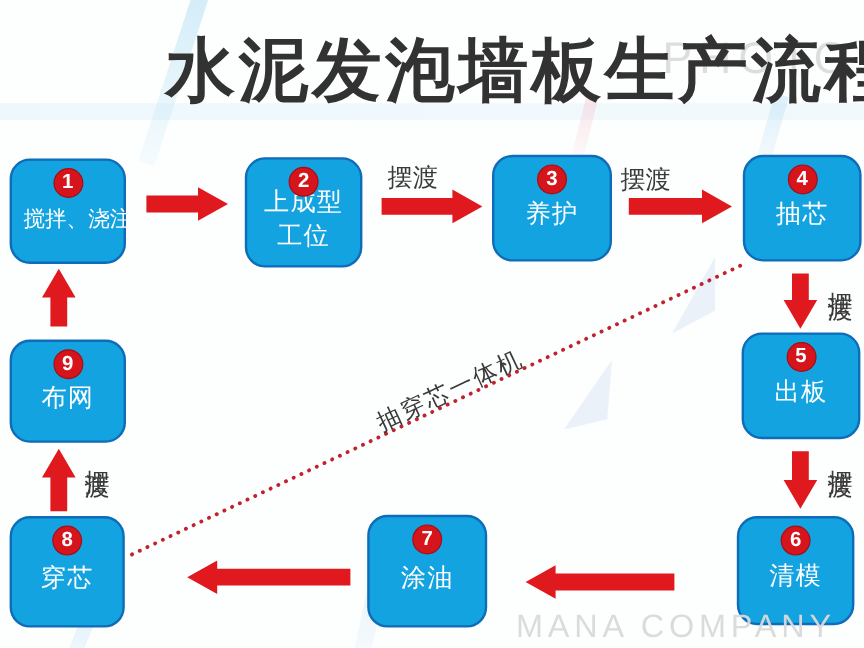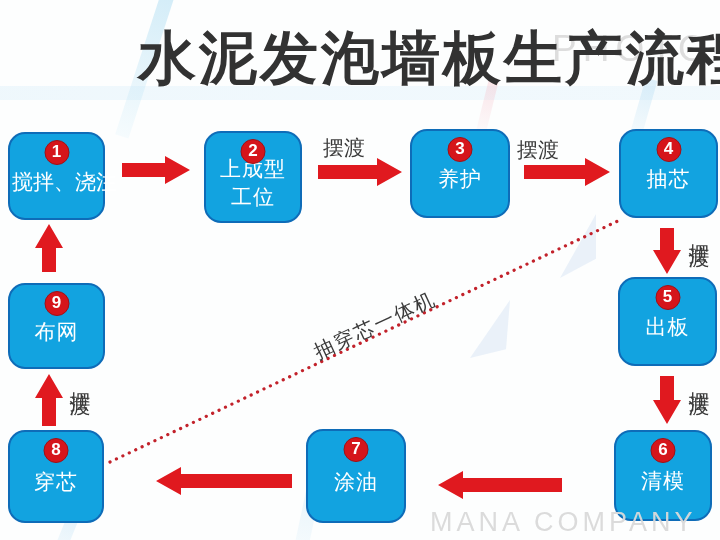--- a/index.html
+++ b/index.html
@@ -47,21 +47,21 @@
     box-sizing:border-box;text-align:center;
   }
   .badge{
     position:absolute;top:6px;left:50%;transform:translateX(-50%);
     width:25px;height:25px;border-radius:50%;
     background:#d5151b;border:1px solid #a01016;box-sizing:border-box;
     color:#fff;font-weight:bold;font-size:17px;line-height:22px;text-align:center;
   }
   .nlabel{font-size:21px;letter-spacing:1px;padding-top:12px;line-height:1.35;}
   .n1{left:8px;top:132px;width:97px;height:88px;}
-  .n1 .nlabel{font-size:21px;white-space:nowrap;letter-spacing:0;margin-left:16px;}
+  .n1 .nlabel{font-size:18px;white-space:nowrap;letter-spacing:0;margin-left:16px;}
   .n2{left:204px;top:131px;width:98px;height:92px;}
   .n2 .nlabel{width:66px;text-align:center;}
   .n3{left:410px;top:129px;width:100px;height:89px;}
   .n4{left:619px;top:129px;width:99px;height:89px;}
   .n5{left:618px;top:277px;width:99px;height:89px;}
   .n6{left:614px;top:430px;width:98px;height:91px;}
   .n7{left:306px;top:429px;width:100px;height:94px;}
   .n8{left:8px;top:430px;width:96px;height:93px;}
   .n9{left:8px;top:283px;width:97px;height:86px;}
 

